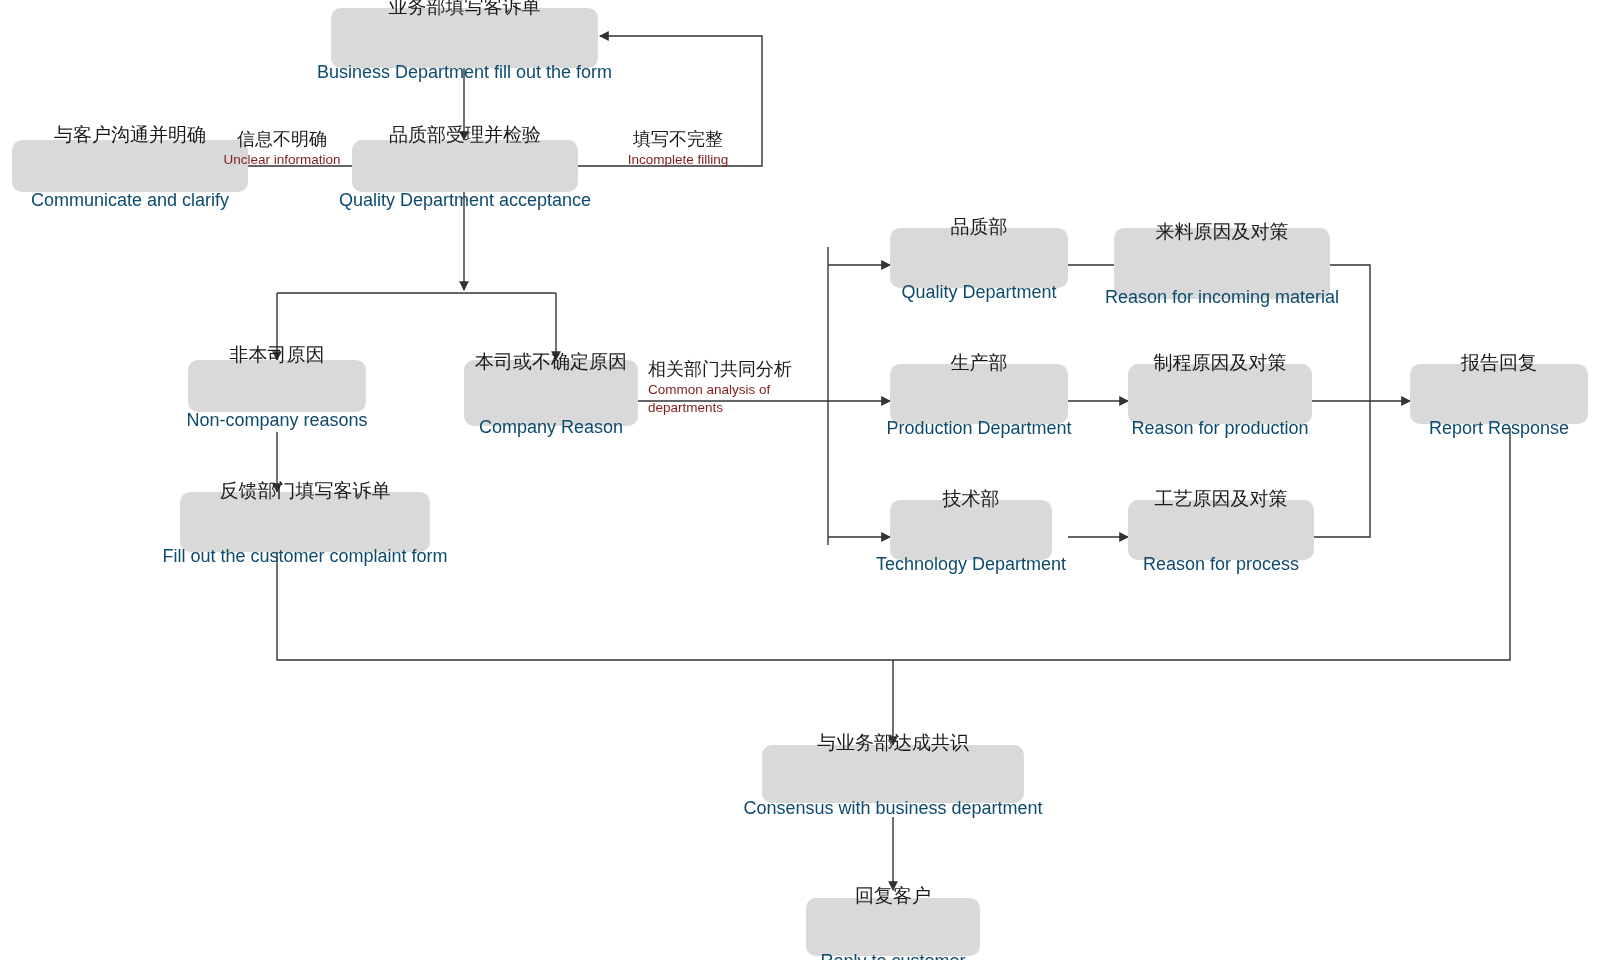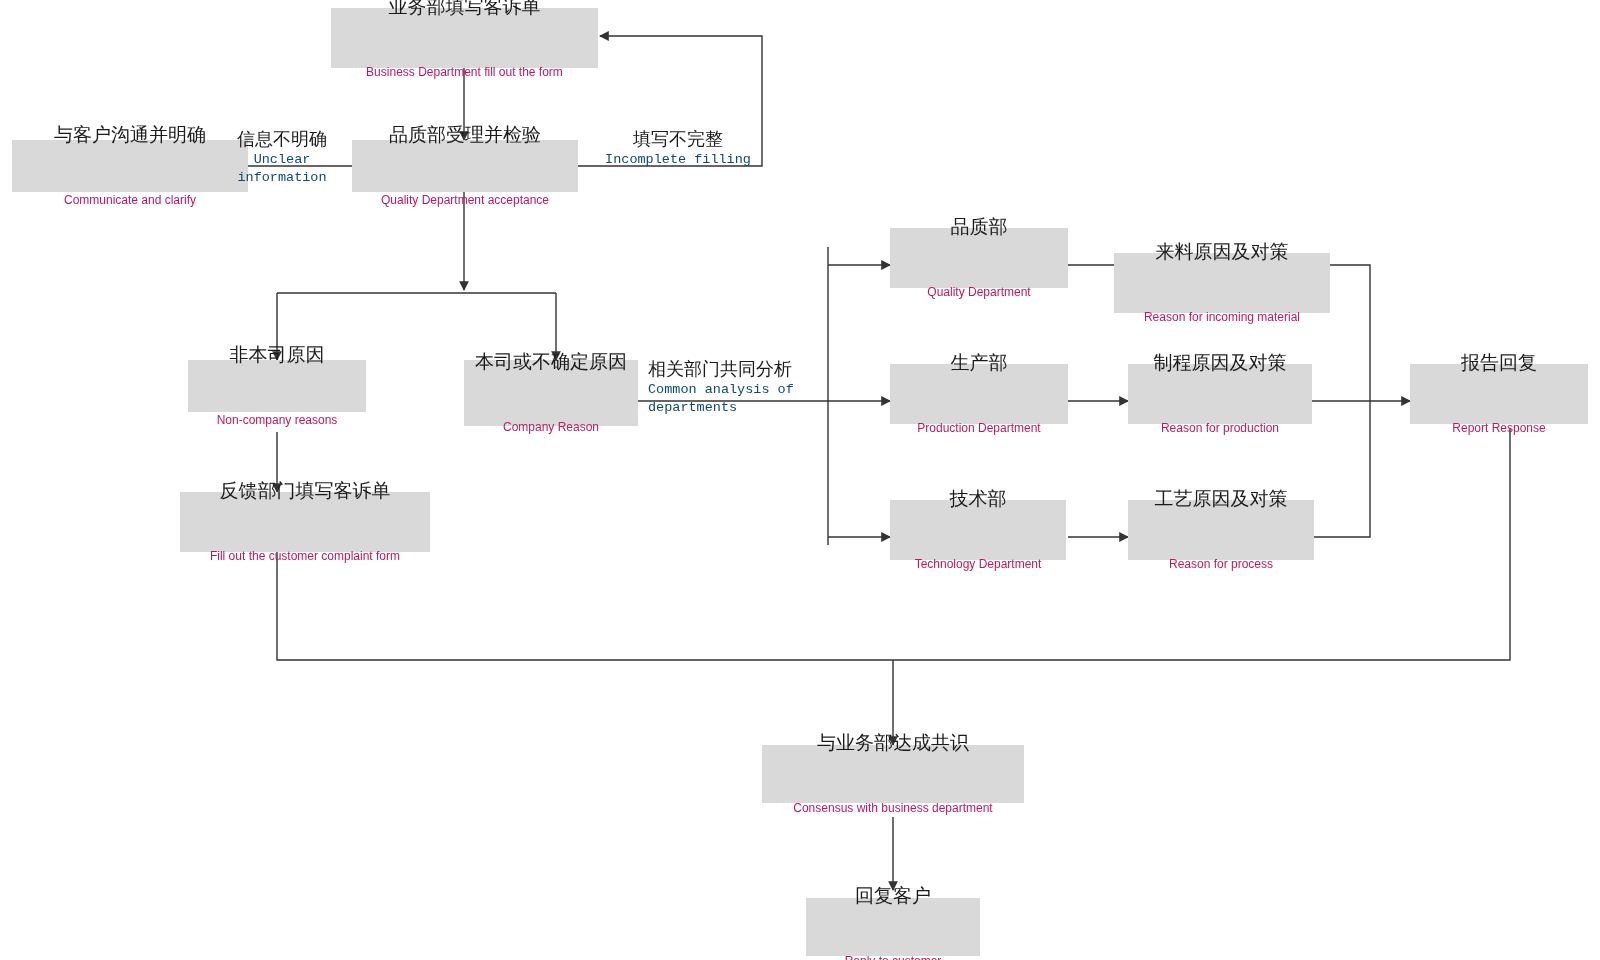--- a/index.html
+++ b/index.html
@@ -12,57 +12,56 @@
     width: 1600px;
     height: 960px;
     background: #ffffff;
     font-family: "Liberation Sans", sans-serif;
     overflow: hidden;
   }
   .node {
     position: absolute;
     box-sizing: border-box;
     background: #d9d9d9;
-    border-radius: 0;
+    border-radius: 10px;
     display: flex;
     flex-direction: column;
     align-items: center;
     justify-content: center;
     text-align: center;
     padding: 6px 10px;
     color: #1a1a1a;
     gap: 44px;
   }
   .node .cn {
     font-size: 19px;
     line-height: 24px;
     white-space: nowrap;
   }
   .node .en {
-    font-size: 12px;
+    font-size: 18px;
     line-height: 19px;
-    color: #be185d;
+    color: #0c4a6e;
     white-space: nowrap;
   }
   .edge-label {
     position: absolute;
     text-align: center;
     color: #1a1a1a;
     background: transparent;
   }
   .edge-label .cn {
     font-size: 18px;
     line-height: 23px;
     white-space: nowrap;
   }
   .edge-label .en {
     font-size: 13.5px;
     line-height: 18px;
-    color: #0c4a6e;
-    font-family: Liberation Mono, monospace;
+    color: #7f1d1d;
   }
   svg.wires {
     position: absolute;
     left: 0;
     top: 0;
     width: 1600px;
     height: 960px;
     pointer-events: none;
   }
 </style>
@@ -147,26 +146,26 @@
   <div class="node" style="left:890px; top:228px; width:178px; height:60px;">
     <div class="cn">品质部</div>
     <div class="en">Quality Department</div>
   </div>
 
   <div class="node" style="left:890px; top:364px; width:178px; height:60px;">
     <div class="cn">生产部</div>
     <div class="en">Production Department</div>
   </div>
 
-  <div class="node" style="left:890px; top:500px; width:176px; height:60px;">
+  <div class="node" style="left:890px; top:500px; width:162px; height:60px;">
     <div class="cn">技术部</div>
     <div class="en">Technology Department</div>
   </div>
 
-  <div class="node" style="left:1114px; top:228px; width:216px; height:60px;margin-top:25px;">
+  <div class="node" style="left:1114px; top:228px; width:216px; height:71px;">
     <div class="cn">来料原因及对策</div>
     <div class="en">Reason for incoming material</div>
   </div>
 
   <div class="node" style="left:1128px; top:364px; width:184px; height:60px;">
     <div class="cn">制程原因及对策</div>
     <div class="en">Reason for production</div>
   </div>
 
   <div class="node" style="left:1128px; top:500px; width:186px; height:60px;">

